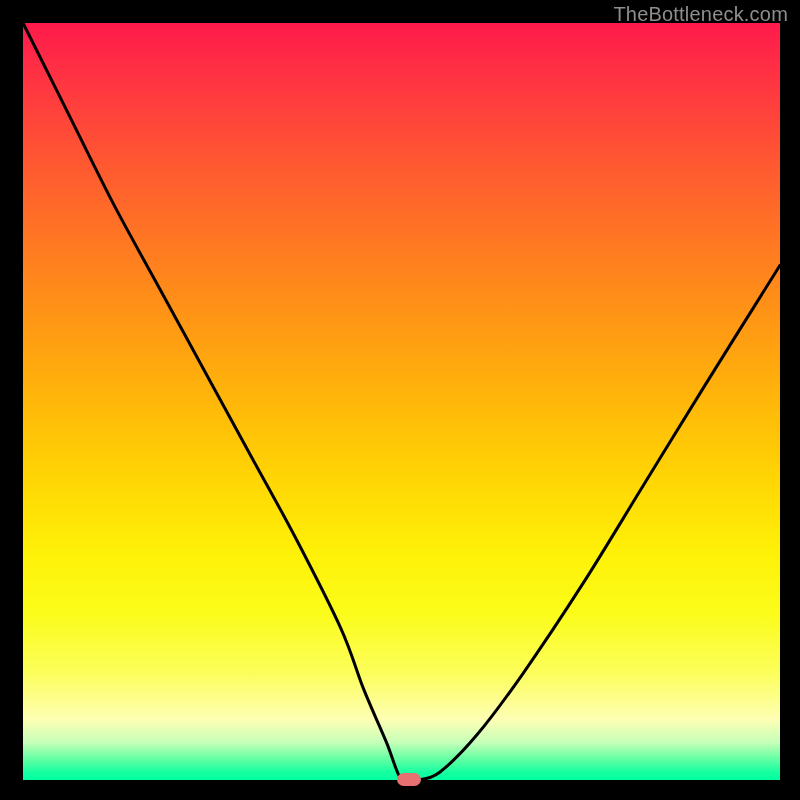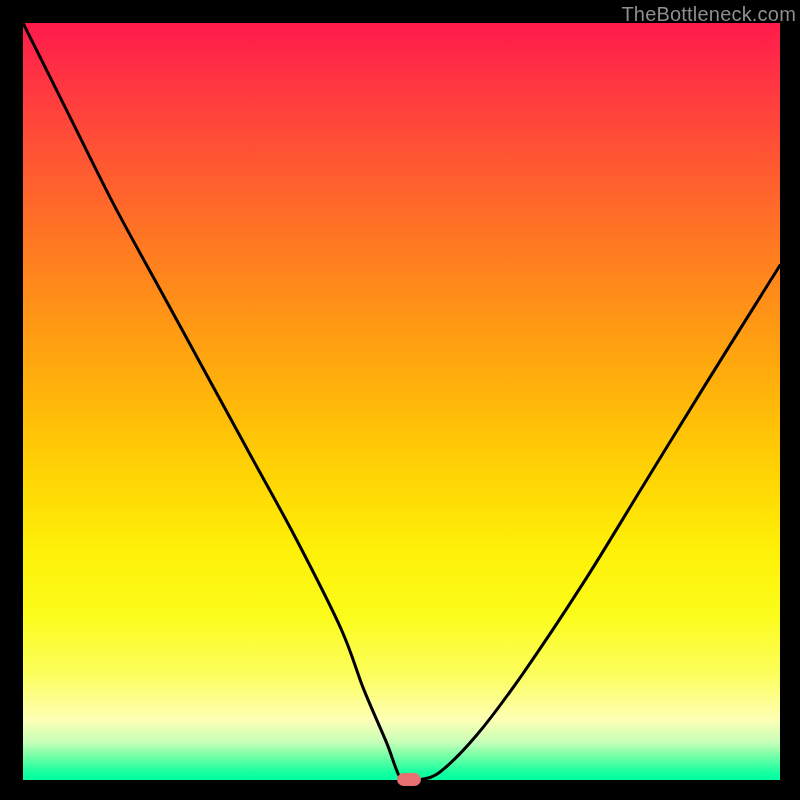--- a/index.html
+++ b/index.html
@@ -37,21 +37,21 @@
       #feffb4 92%,
       #c7ffb9 95%,
       #6effa5 97%,
       #15ffa0 99%,
       #00ffa1 100%
     );
   }
   .watermark {
     position: absolute;
     top: 3px;
-    right: 4px;
+    right: 12px;
     color: #8e8e8e;
     font-size: 20px;
     font-weight: 500;
     letter-spacing: 0.2px;
     z-index: 5;
   }
   svg.curve {
     position: absolute;
     left: 0;
     top: 0;

